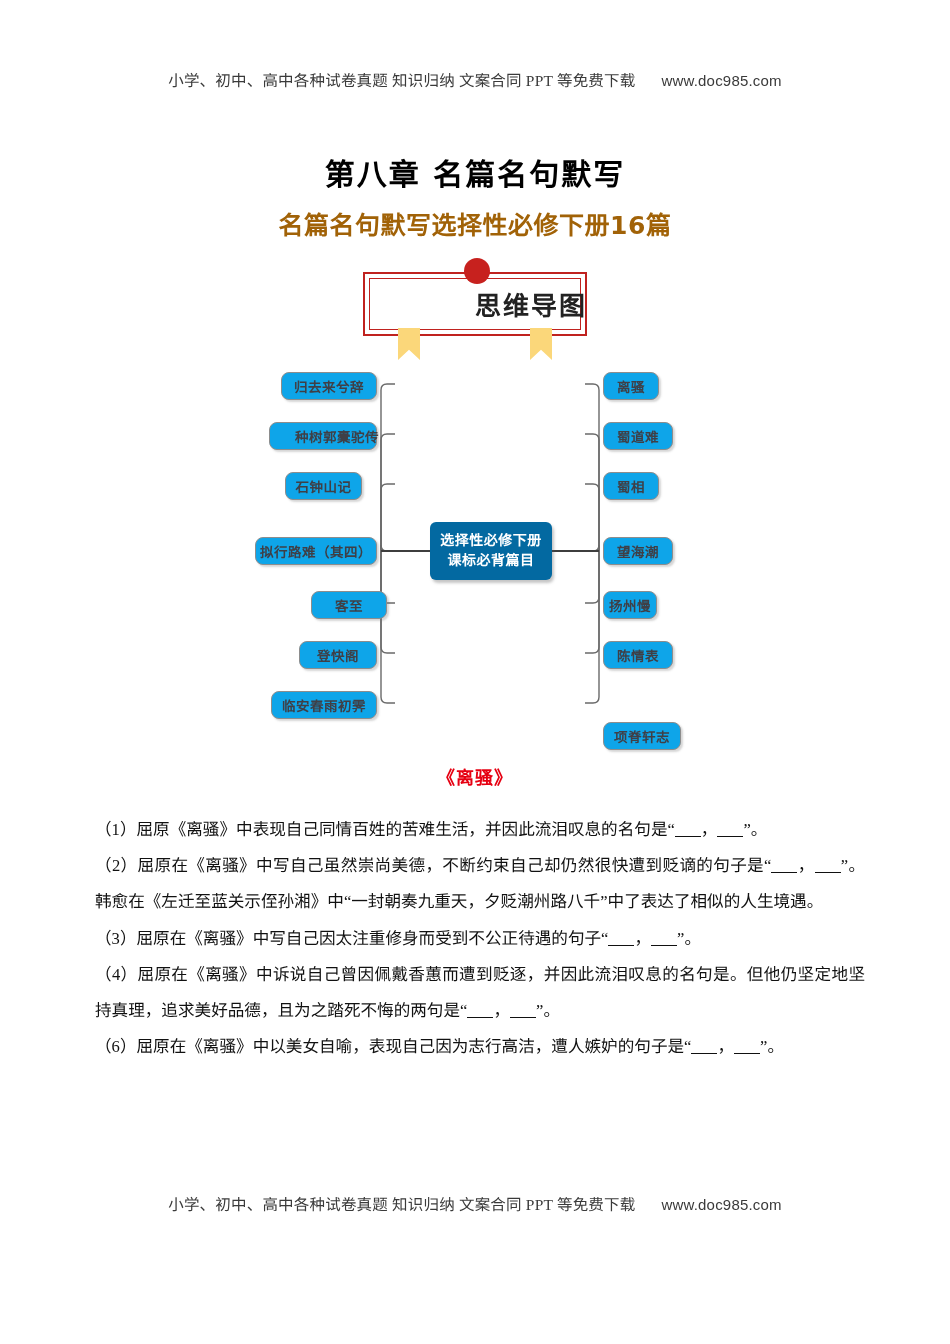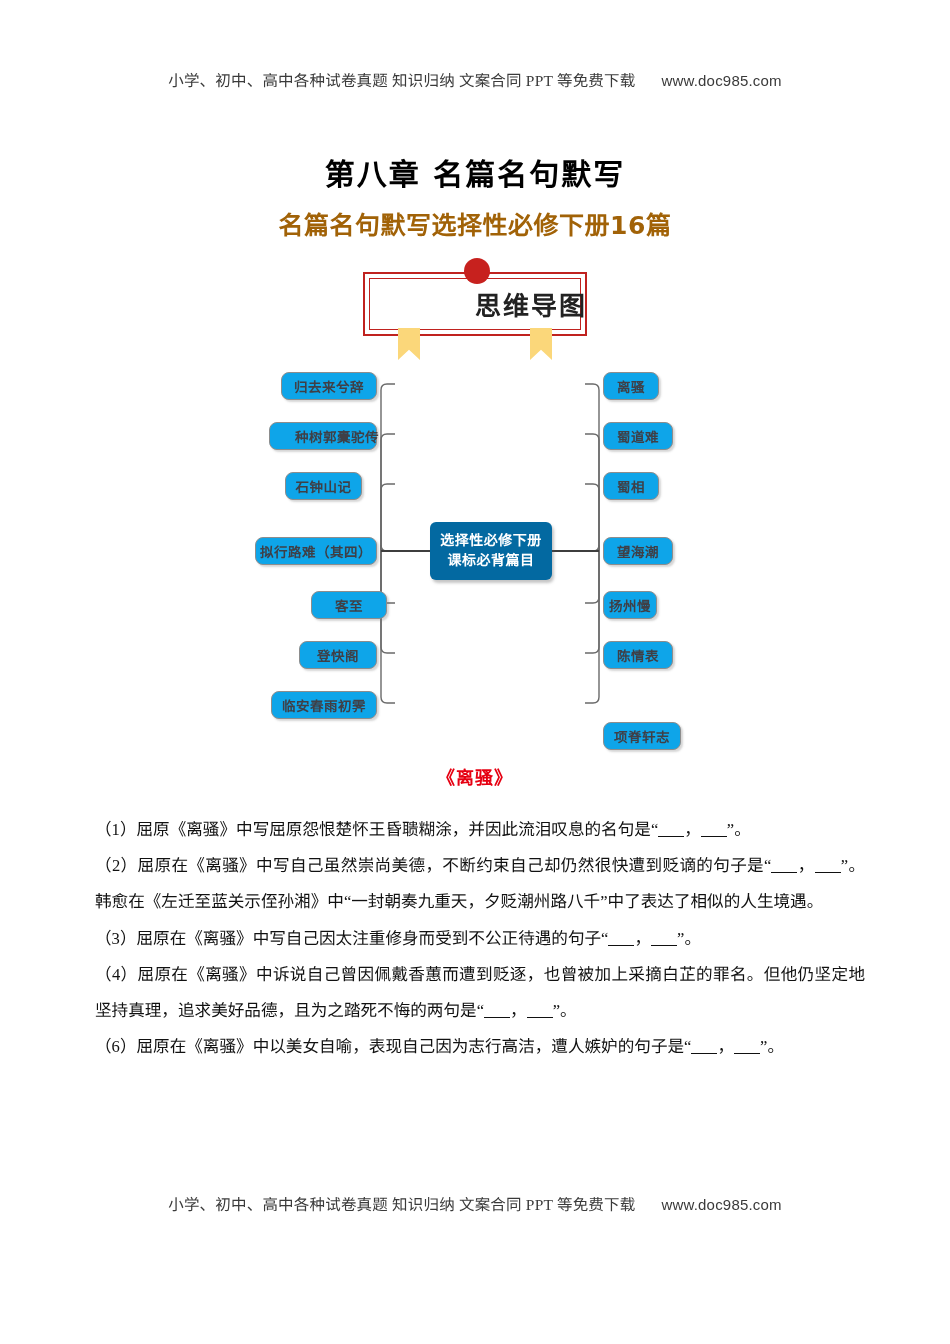--- a/index.html
+++ b/index.html
@@ -310,24 +310,24 @@
         <span>陈情表</span>
       </div>
     <div class="mm-node" style="left:348px; top:319px; width:78px;margin-top:31px;">
         <span>项脊轩志</span>
       </div>
   </div>
 
   <div class="section-heading">《离骚》</div>
 
   <div class="body-text" id="question-list">
-      <p class="q"><span>（1）</span><span>屈原《离骚》中写屈原怨恨楚怀王昏聩糊涂，并因此流泪叹息的名句是“</span><span class="blank"></span><span>，</span><span class="blank"></span><span>”。</span></p>
+      <p class="q"><span>（1）</span><span>屈原《离骚》中表现自己同情百姓的苦难生活，并因此流泪叹息的名句是“</span><span class="blank"></span><span>，</span><span class="blank"></span><span>”。</span></p>
       <p class="q"><span>（2）</span><span>屈原在《离骚》中写自己虽然崇尚美德，不断约束自己却仍然很快遭到贬谪的句子是“</span><span class="blank"></span><span>，</span><span class="blank"></span><span>”。韩愈在《左迁至蓝关示侄孙湘》中“一封朝奏九重天，夕贬潮州路八千”中了表达了相似的人生境遇。</span></p>
       <p class="q"><span>（3）</span><span>屈原在《离骚》中写自己因太注重修身而受到不公正待遇的句子“</span><span class="blank"></span><span>，</span><span class="blank"></span><span>”。</span></p>
-      <p class="q"><span>（4）</span><span>屈原在《离骚》中诉说自己曾因佩戴香蕙而遭到贬逐，也曾被加上采摘白芷的罪名。但他仍坚定地坚持真理，追求美好品德，且为之踏死不悔的两句是“</span><span class="blank"></span><span>，</span><span class="blank"></span><span>”。</span></p>
+      <p class="q"><span>（4）</span><span>屈原在《离骚》中诉说自己曾因佩戴香蕙而遭到贬逐，并因此流泪叹息的名句是。但他仍坚定地坚持真理，追求美好品德，且为之踏死不悔的两句是“</span><span class="blank"></span><span>，</span><span class="blank"></span><span>”。</span></p>
       <p class="q"><span>（6）</span><span>屈原在《离骚》中以美女自喻，表现自己因为志行高洁，遭人嫉妒的句子是“</span><span class="blank"></span><span>，</span><span class="blank"></span><span>”。</span></p>
     </div>
 
   <div class="runner runner-bottom">
     <span>小学、初中、高中各种试卷真题  知识归纳  文案合同  PPT 等免费下载</span><span class="runner-url">www.doc985.com</span>
   </div>
 
 </div>
 
 </body></html>

